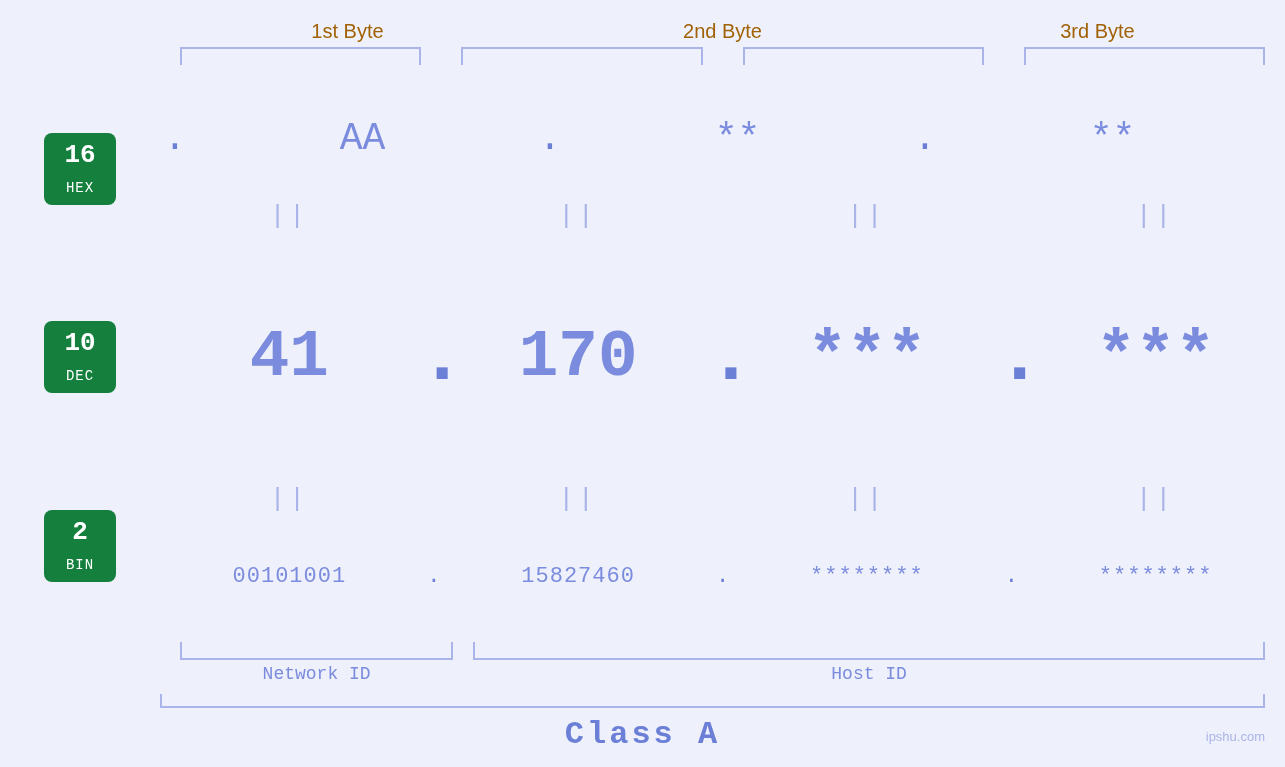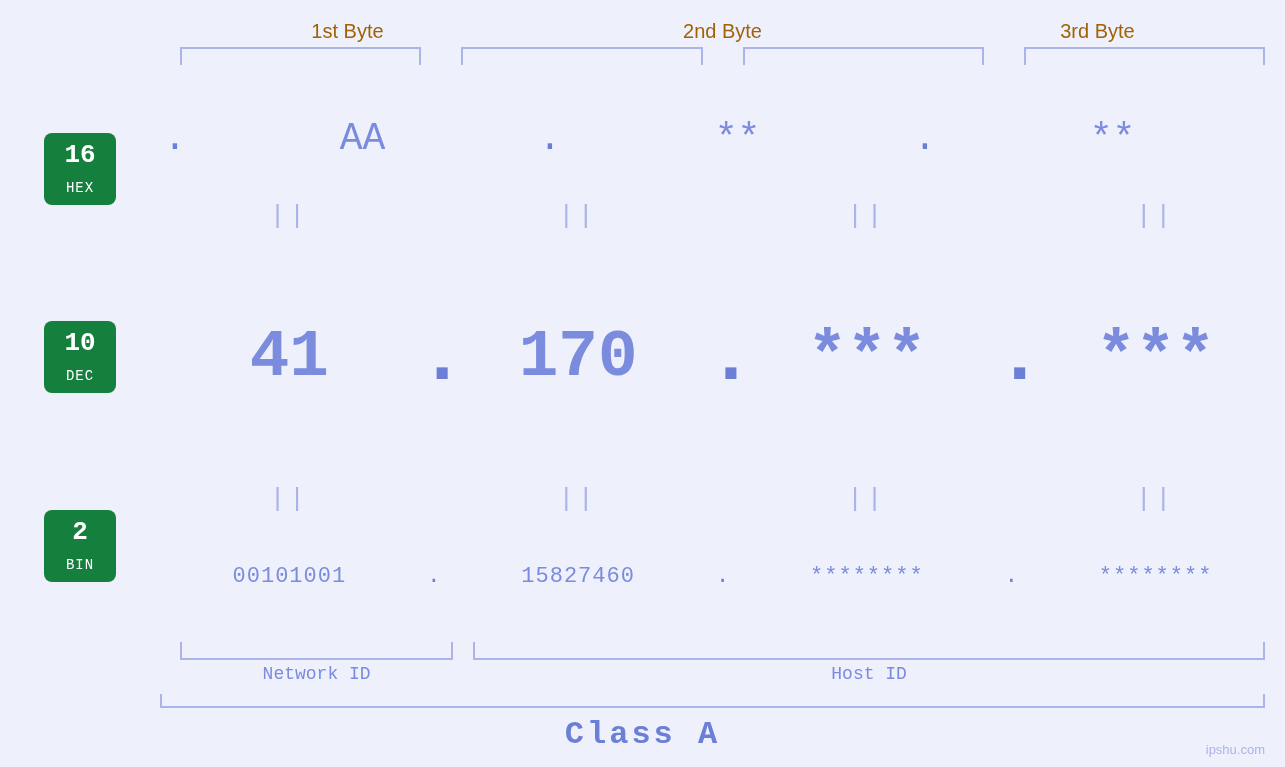--- a/index.html
+++ b/index.html
@@ -144,21 +144,21 @@
       letter-spacing: 4px;
     }
 
     .equals-sep {
       width: 30px;
       flex-shrink: 0;
     }
 
     .watermark {
       position: absolute;
-      bottom: 10px;
+      bottom: 23px;
       right: 20px;
       color: #aab4e8;
       font-size: 13px;
       font-family: Arial, sans-serif;
     }
 
     
     .eq-row-wrap {
       display: flex;
       width: 100%;

